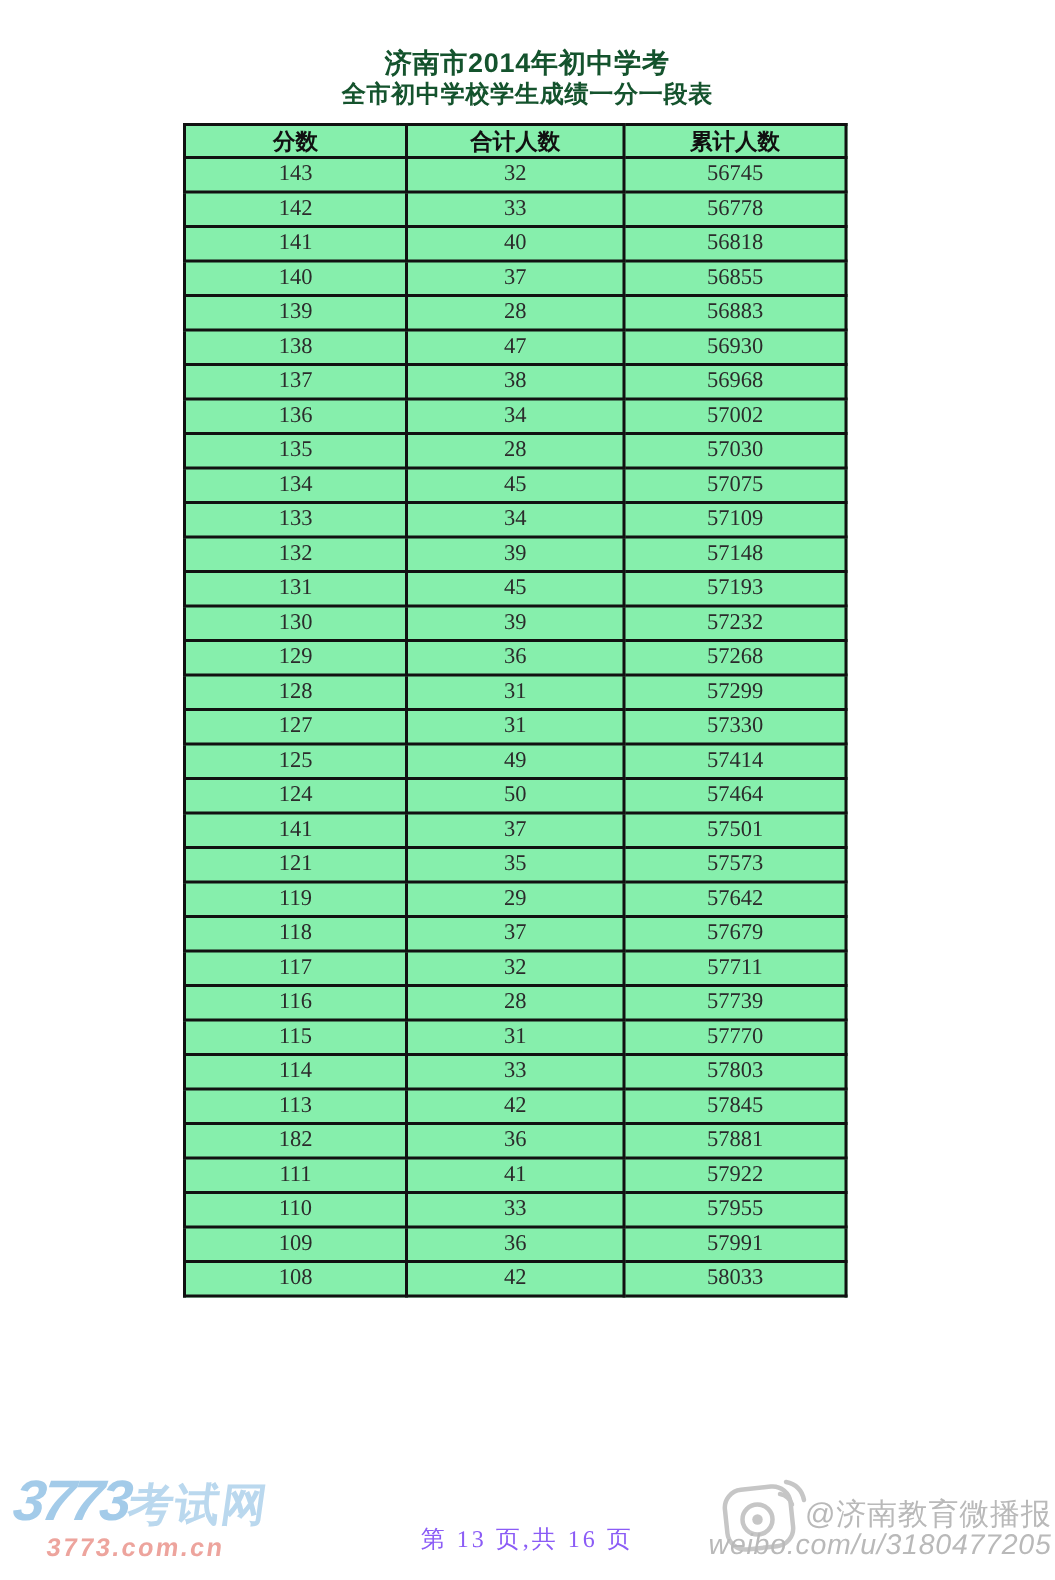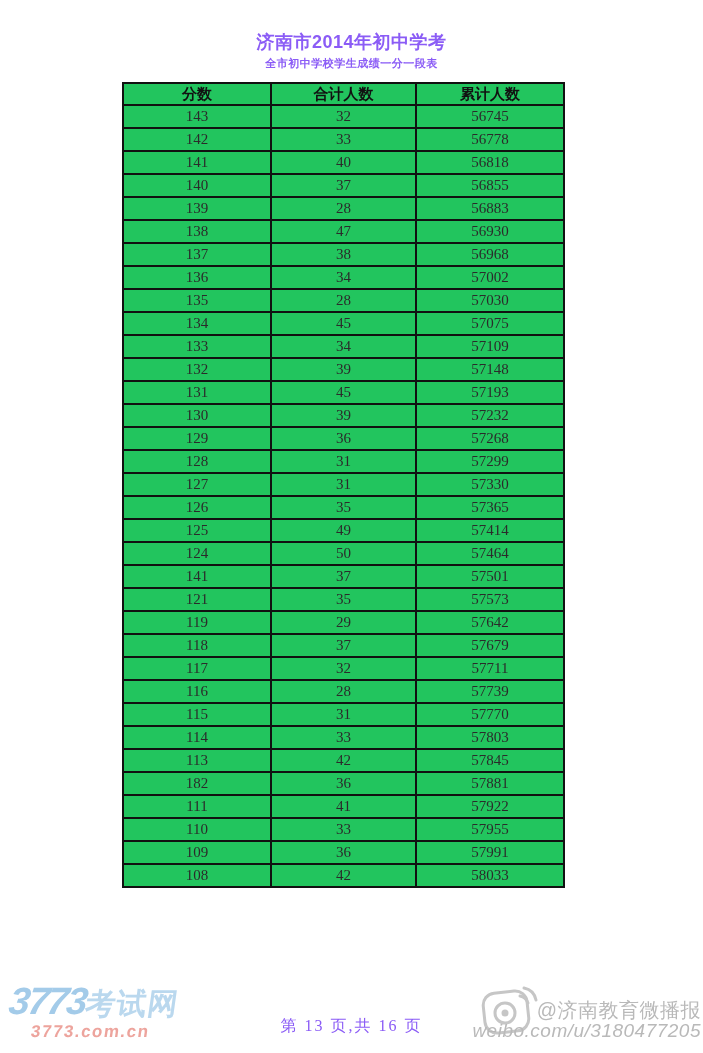--- a/index.html
+++ b/index.html
@@ -10,30 +10,30 @@
     overflow:hidden;
     font-family:"Liberation Serif", serif;
   }
   .page { position:absolute; inset:0; }
 
   
   .title-block {
     position:absolute; top:31px; left:0; width:703px;
     text-align:center;
     font-family:"Liberation Sans", sans-serif;
-    font-weight:bold; color:#8b5cf6;
+    font-weight:bold; color:#14532d;
   }
   .title-line1 { font-size:18px; line-height:22px; letter-spacing:0.5px; }
-  .title-line2 { font-size:11px; line-height:21px; letter-spacing:0.5px; }
+  .title-line2 { font-size:16px; line-height:21px; letter-spacing:0.5px; }
 
   
   table.score-table {
     position:absolute; left:122px; top:82px;
     border-collapse:collapse; table-layout:fixed;
-    background:#22c55e;
+    background:#86efac;
   }
   .score-table th, .score-table td {
     border:2px solid #111;
     text-align:center; vertical-align:middle;
     padding:0;
   }
   .score-table th {
     font-family:"Liberation Sans", sans-serif;
     font-weight:bold; font-size:15px; color:#111;
     height:20px;
@@ -186,25 +186,20 @@
       <td>128</td>
       <td>31</td>
       <td>57299</td>
     </tr>
         <tr>
       <td>127</td>
       <td>31</td>
       <td>57330</td>
     </tr>
         <tr>
-      <td>126</td>
-      <td>35</td>
-      <td>57365</td>
-    </tr>
-        <tr>
       <td>125</td>
       <td>49</td>
       <td>57414</td>
     </tr>
         <tr>
       <td>124</td>
       <td>50</td>
       <td>57464</td>
     </tr>
         <tr>

